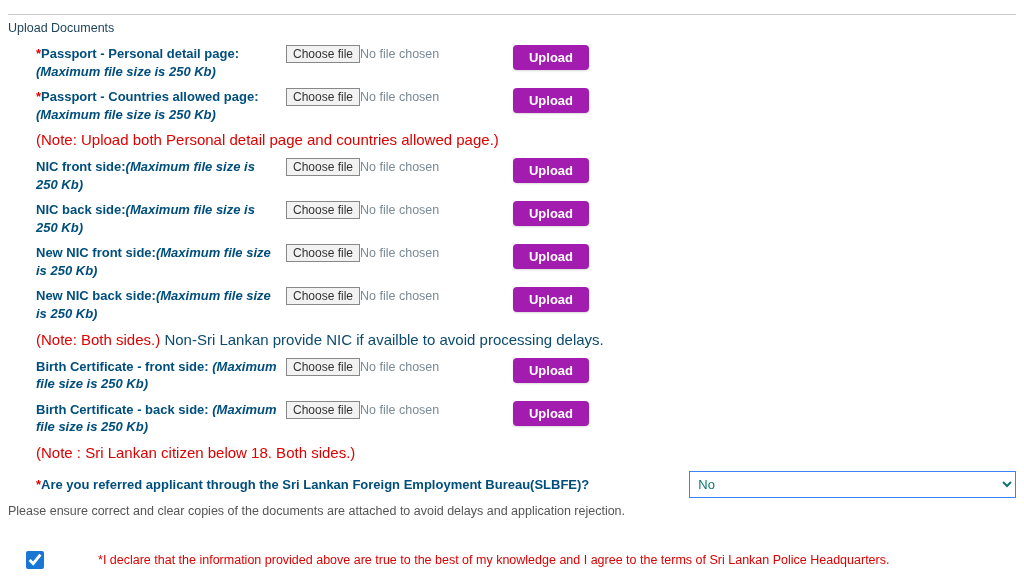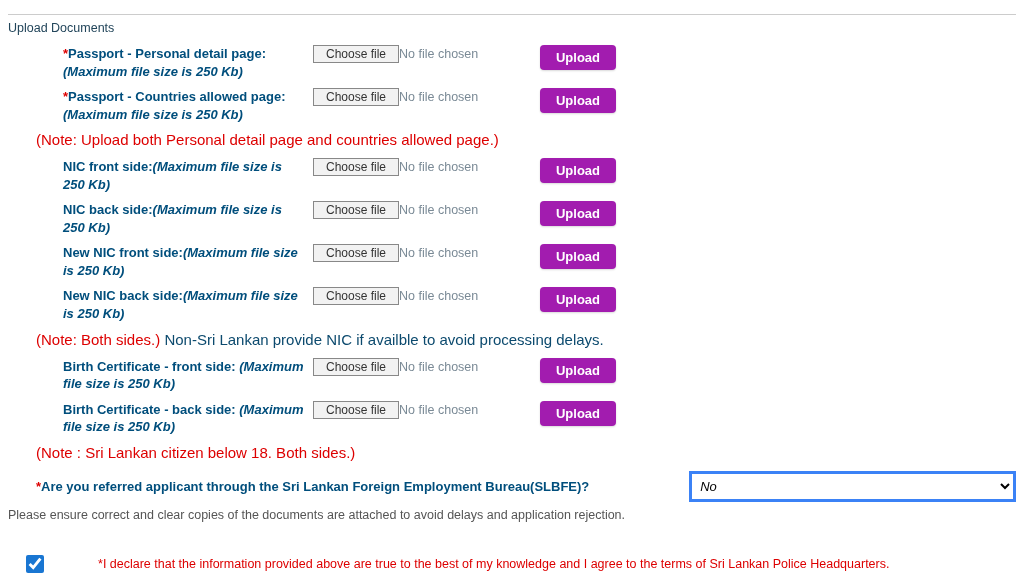--- a/index.html
+++ b/index.html
@@ -9,31 +9,31 @@
     color: #333;
     margin: 0;
     padding: 0;
     background: #fff;
   }
   .container { width: 1024px; margin: 0; padding: 4px 8px 8px 8px; }
   hr.top { border: none; border-top: 1px solid #ccc; margin: 10px 0 6px 0; }
   .section-title { color: #22455a; font-size: 12.5px; margin: 0 0 10px 0; }
   .indent { margin-left: 28px; }
   .row { display: flex; align-items: flex-start; margin-bottom: 8px; }
-  .label-col { width: 250px; padding-right: 6px; margin-left: 27px; }
+  .label-col { width: 250px; padding-right: 6px; }
   .file-col { width: 215px; display: flex; align-items: center; }
   .btn-col  { width: 100px; display:flex; justify-content:center; }
   .label-text { color: #004e7c; font-weight: bold; font-size: 13px; line-height: 1.35; }
   .label-text .ast { color: #d00; }
   .label-text em { font-style: italic; }
   .note { color: #d00; font-size: 15px; margin: 4px 0 10px 0; }
   .note .black-part { color: #0c4a6e; }
   .choose-btn {
     font-size: 12px;
-    padding: 1px 12px;
+    padding: 1px 6px;
     border: 1px solid #888;
     background: #f2f2f2;
     color: #333;
     cursor: pointer;
     font-family: inherit;
   }
   .no-file { color: #7a8a96; font-size: 12.5px; }
   .upload-btn {
     background: #a21caf;
     color: #fff;
@@ -44,26 +44,25 @@
     font-size: 13px;
     cursor: pointer;
     min-width: 75px;
     box-shadow: 0 1px 2px rgba(0,0,0,.15);
   }
   .question-row { display: flex; align-items: center; margin-top: 6px; }
   .question-label { width: 660px; font-weight: bold; color: #004e7c; }
   .question-label .ast { color: #d00; }
   select {
     width: 330px;
-    border: 3px solid #3b82f6;
+    border: 1px solid #3b82f6;
     padding: 4px;
     font-size: 13px;
-    color: #000000;
+    color: #0f766e;
     background: #fff;
-    font-style: italic;
   }
   .help-text { color: #555; font-size: 12.5px; margin: 6px 0 30px 0; }
   .declare-row { display: flex; align-items: center; margin: 10px 0 14px 14px; gap: 36px; }
   .chk {
     width: 18px; height: 18px;
     accent-color: #1976d2;
     margin-right: 18px;
     cursor: pointer;
   }
   .declare-text { color: #d00; font-size: 12.5px; }

